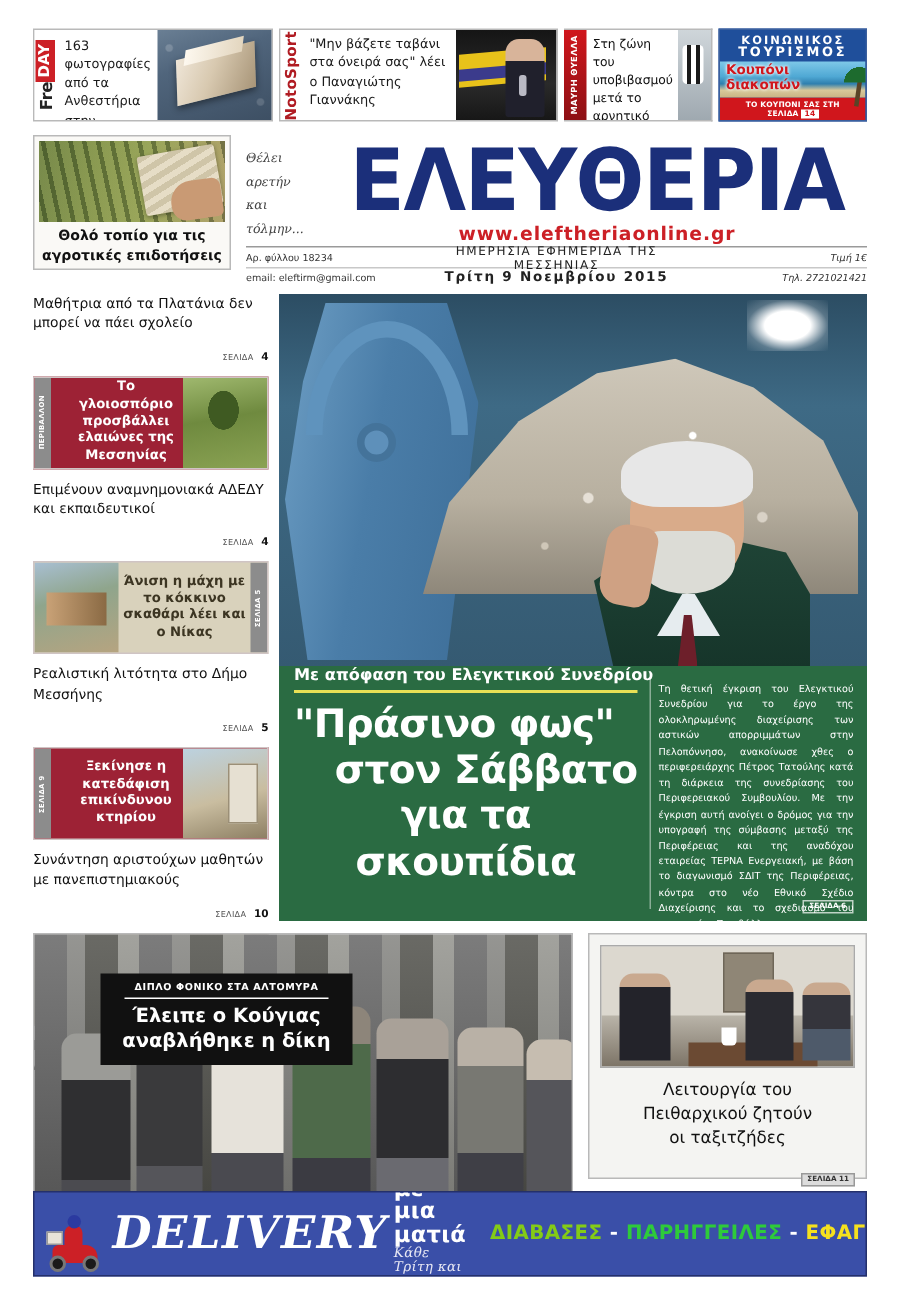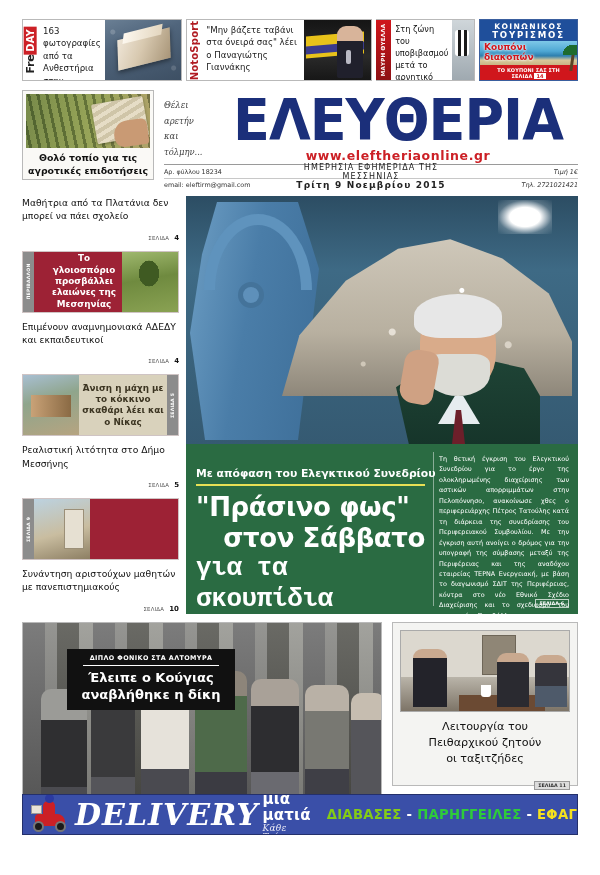--- a/index.html
+++ b/index.html
@@ -305,33 +305,33 @@
   .mp-shirt{
     position:absolute; left:58px; bottom:20px; width:42px; height:28px;
     background:#e6ecef; clip-path: polygon(40% 0,60% 0,100% 100%,0 100%);
   }
 
   
   .headline-block{
     position:absolute; left:186px; top:444px; width:392px; height:170px;
     background:#2a6b42; display:flex;
   }
-  .hb-left{ width:247px; flex:0 0 247px; padding:24px 8px 0 10px; }
+  .hb-left{ width:247px; flex:0 0 247px; padding:0 8px 0 10px; }
   .hb-kicker{
     color:#fff; font-size:10.8px; font-weight:bold; line-height:1.2;
     padding-bottom:3px; white-space:nowrap;
   }
   .hb-ruleY{ height:2px; background:#e8e055; margin:0 0 6px 0; }
   .hb-title{
     color:#fff; font-weight:bold; font-size:26px; line-height:1.18;
     letter-spacing:-.4px;
   }
   .hb-title .l1{ text-align:left; }
   .hb-title .l2{ text-align:right; }
-  .hb-title .l3{ text-align:left;font-family:Liberation Mono, monospace; }
+  .hb-title .l3{ text-align:center; }
 
   .hb-right{
     flex:1; padding:10px 9px 6px 6px; position:relative;
   }
   .hb-vrule{ position:absolute; left:0; top:8px; bottom:8px; width:1px; background:rgba(255,255,255,.45); }
   .hb-body{
     color:#fff; font-size:6.45px; line-height:1.62; text-align:justify;
   }
   .hb-pg{ position:absolute; right:9px; bottom:5px; }
   .hb-pg span{
@@ -388,21 +388,21 @@
   .br-cup{ position:absolute; left:80px; bottom:14px; width:10px; height:12px; background:#fff; border-radius:0 0 3px 3px; }
   .br-cap{
     text-align:center; font-size:11.2px; color:#111; line-height:1.45;
     padding-top:7px;
   }
   .br-pg{ text-align:right; padding-top:4px; }
   .br-pg span{ background:#dcdcdc; border:1px solid #999; color:#333; font-size:4.8px; font-weight:bold; padding:1px 3px; }
 
   
   .delivery{
-    position:absolute; left:22px; top:794px; width:556px; height:41px;
+    position:absolute; left:22px; top:794px; width:556px; height:57px;
     background:#3a4fa8; border:1px solid #24306b;
     display:flex; align-items:center; overflow:hidden;
   }
   .dl-scooter{ width:52px; flex:0 0 52px; position:relative; height:100%; }
   .sc-body{ position:absolute; left:12px; bottom:8px; width:30px; height:12px; background:#cc2026; border-radius:4px 8px 3px 3px; }
   .sc-w1{ position:absolute; left:10px; bottom:2px; width:11px; height:11px; border-radius:50%; background:#1a1a1a; border:2px solid #777; }
   .sc-w2{ position:absolute; left:32px; bottom:2px; width:11px; height:11px; border-radius:50%; background:#1a1a1a; border:2px solid #777; }
   .sc-man{ position:absolute; left:20px; bottom:17px; width:12px; height:16px; background:#cc2026; border-radius:5px 5px 2px 2px;}
   .sc-head{ position:absolute; left:22px; bottom:31px; width:9px; height:9px; border-radius:50%; background:#2b3aa0; }
   .sc-box{ position:absolute; left:8px; bottom:20px; width:11px; height:9px; background:#e9e4d8; border:1px solid #999; }
@@ -565,20 +565,21 @@
       <div class="lc-pg">
         <span>ΣΕΛΙΔΑ</span>
         <b>5</b>
       </div>
     </div>
 
     <div class="lc-box maroon">
       <div class="lc-rail g">
         <span>ΣΕΛΙΔΑ 9</span>
       </div>
+      <div class="lc-box-title">Ξεκίνησε η κατεδάφιση επικίνδυνου κτηρίου</div>
       <div class="lc-thumb th-bldg"></div>
     </div>
 
     <div class="lc-item">
       <div class="lc-text">Συνάντηση αριστούχων μαθητών με πανεπιστημιακούς</div>
       <div class="lc-pg">
         <span>ΣΕΛΙΔΑ</span>
         <b>10</b>
       </div>
     </div>

